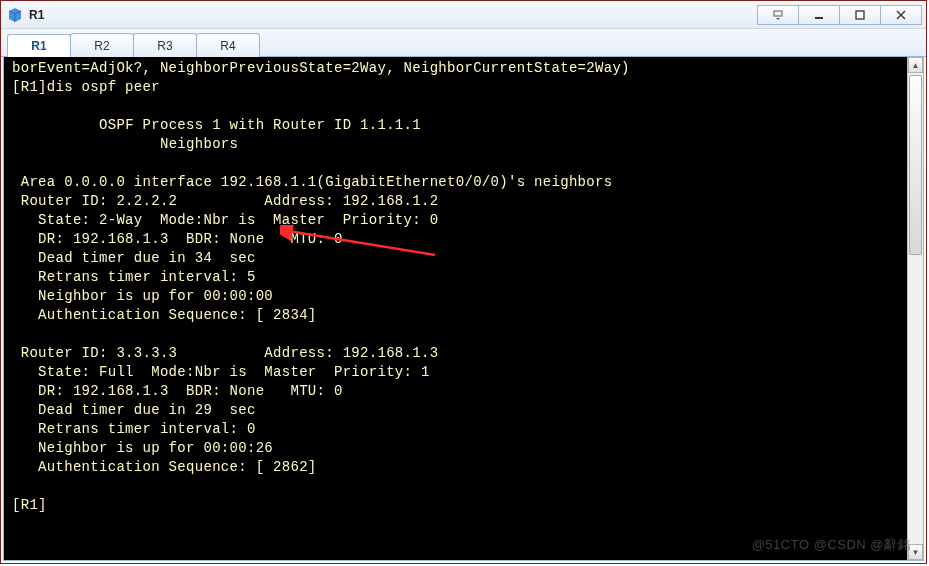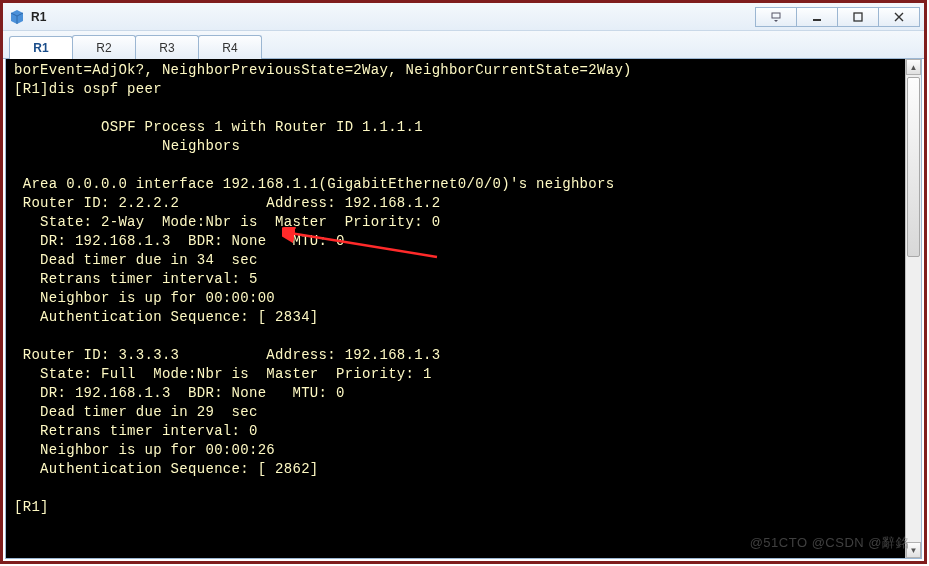--- a/index.html
+++ b/index.html
@@ -1,17 +1,17 @@
 <!DOCTYPE html>
 <html><head>
 <meta charset="utf-8">
 <style>
 * { margin:0; padding:0; box-sizing:border-box; }
 body { background:#fff; font-family:Tahoma,Arial,sans-serif; width:929px; height:566px; overflow:hidden; position:relative; }
-.window { border:3px solid #7f1d1d; background:#fff; width:927px; height:564px; display:flex; flex-direction:column; }
+.window { border:1px solid #7f1d1d; background:#fff; width:927px; height:564px; display:flex; flex-direction:column; }
 .titlebar { height:28px; background:linear-gradient(#f4f8fc,#e5eef8); border-bottom:1px solid #c9d8e8; display:flex; align-items:center; padding:0 4px; }
 .app-icon { width:16px; height:16px; margin:0 6px 0 2px; display:flex; align-items:center; justify-content:center; }
 .app-icon svg { width:16px; height:16px; }
 .title-text { flex:1; font-size:12px; color:#222; font-weight:bold; }
 .titlebtns { display:flex; gap:0; }
 .tbtn { width:42px; height:20px; border:1px solid #9bb6d2; background:linear-gradient(#fdfeff,#e6eef7); margin-left:-1px; display:flex; align-items:center; justify-content:center; font-size:11px; color:#333; cursor:pointer; }
 .tbtn:first-child { margin-left:0; }
 .tbtn svg { width:10px; height:10px; }
 .tabbar { height:28px; background:linear-gradient(#f4f8fc,#e5eef8); border-bottom:1px solid #9bb6d2; display:flex; padding-left:6px; padding-top:4px; }
 .tab { min-width:64px; height:24px; border:1px solid #9bb6d2; border-bottom:none; background:linear-gradient(#fdfeff,#e6eef7); margin-right:0px; margin-left:-1px; display:flex; align-items:center; justify-content:center; font-size:12px; color:#333; border-radius:3px 3px 0 0; cursor:pointer; padding:0 16px; }

